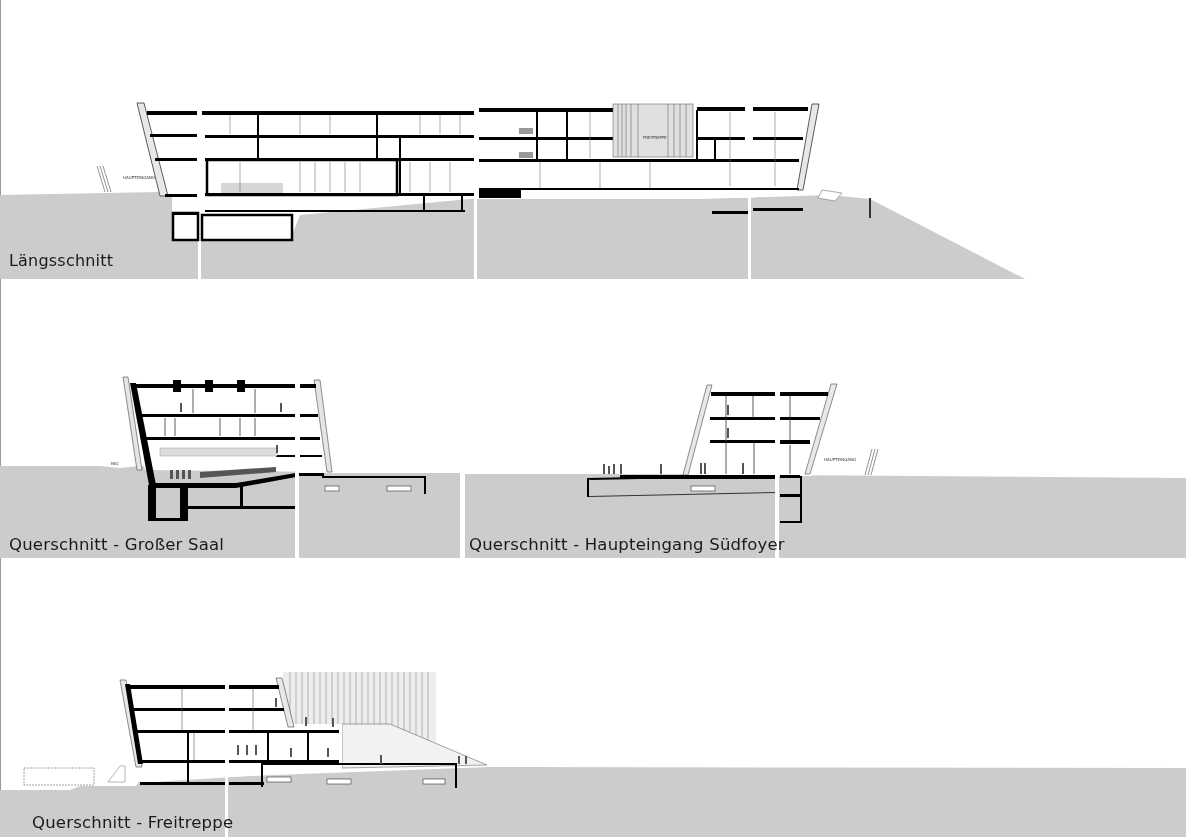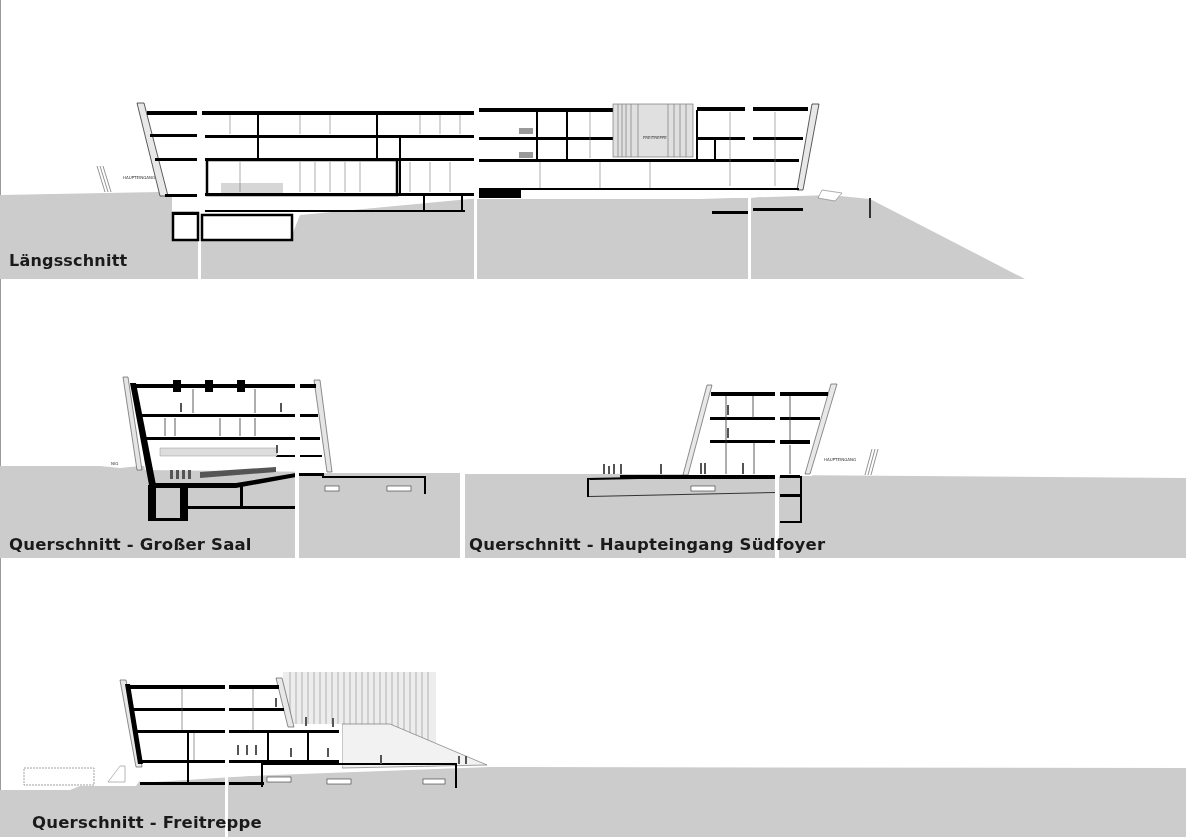--- a/index.html
+++ b/index.html
@@ -1,20 +1,20 @@
 <!DOCTYPE html>
 <html><head>
 <meta charset="utf-8">
 <style>
   html, body { margin:0; padding:0; background:#ffffff; }
   body { width:1186px; height:837px; position:relative; overflow:hidden; font-family:"DejaVu Sans", sans-serif; }
   .sheet { position:absolute; left:0; top:0; width:1186px; height:837px; }
   .left-rule { position:absolute; left:0; top:0; width:1px; height:837px; background:#9a9a9a; }
   svg { position:absolute; left:0; top:0; }
-  .caption { position:absolute; font-family:"DejaVu Sans", sans-serif; font-weight:700; color:#1a1a1a; letter-spacing:0.2px; white-space:nowrap; }
+  .caption { position:absolute; font-family:"DejaVu Sans", sans-serif; font-weight:400; color:#1a1a1a; letter-spacing:0.2px; white-space:nowrap; }
   .cap1 { left:9px; top:251px; font-size:16px; }
   .cap2 { left:9px; top:535px; font-size:16.5px; }
   .cap3 { left:469px; top:535px; font-size:16.5px; }
   .cap4 { left:9px; top:813px; font-size:16.5px;margin-left:23px; }
   .tiny { position:absolute; font-size:4px; color:#333; font-family:"DejaVu Sans", sans-serif; white-space:nowrap; }
 </style>
 </head>
 <body>
 
 <div class="sheet">

